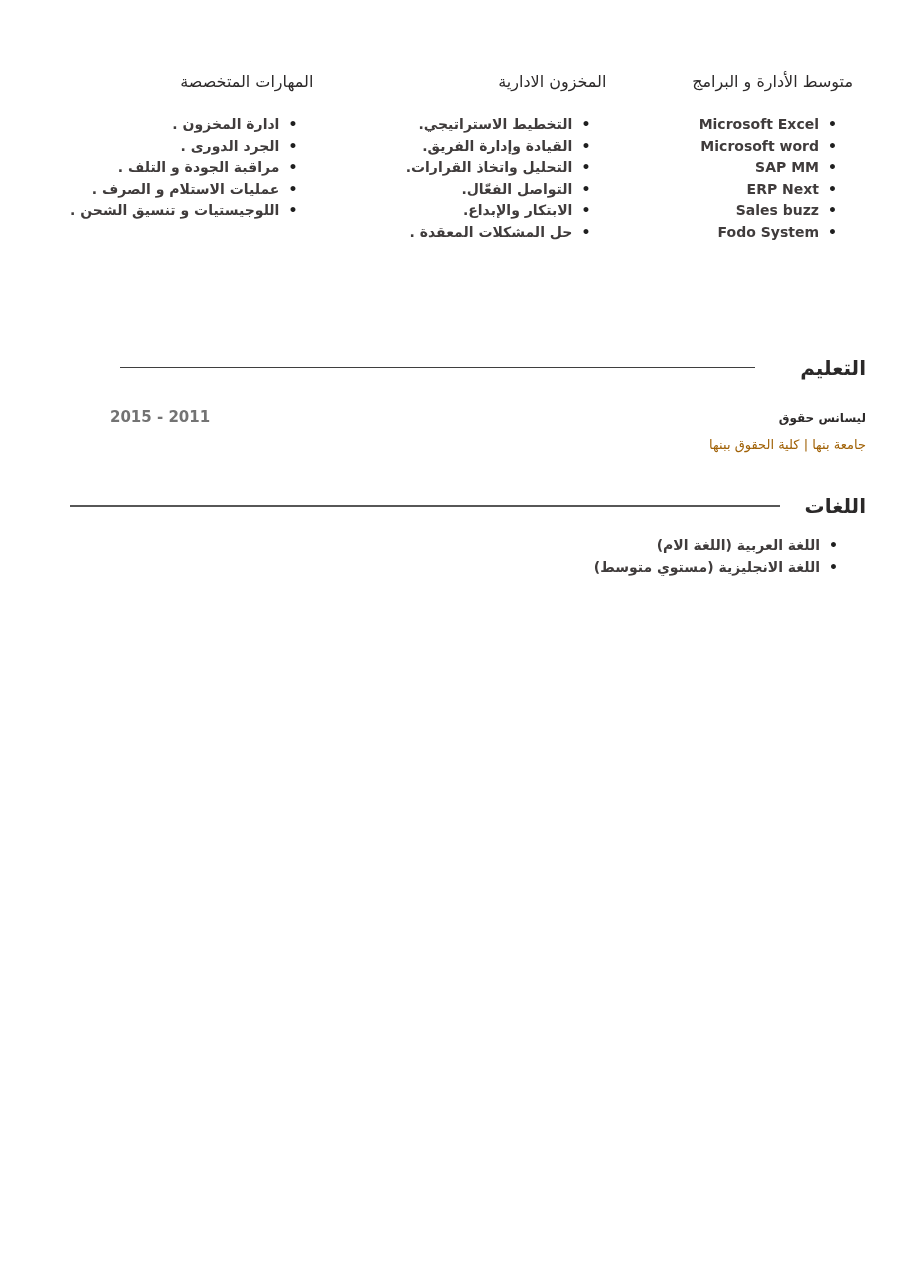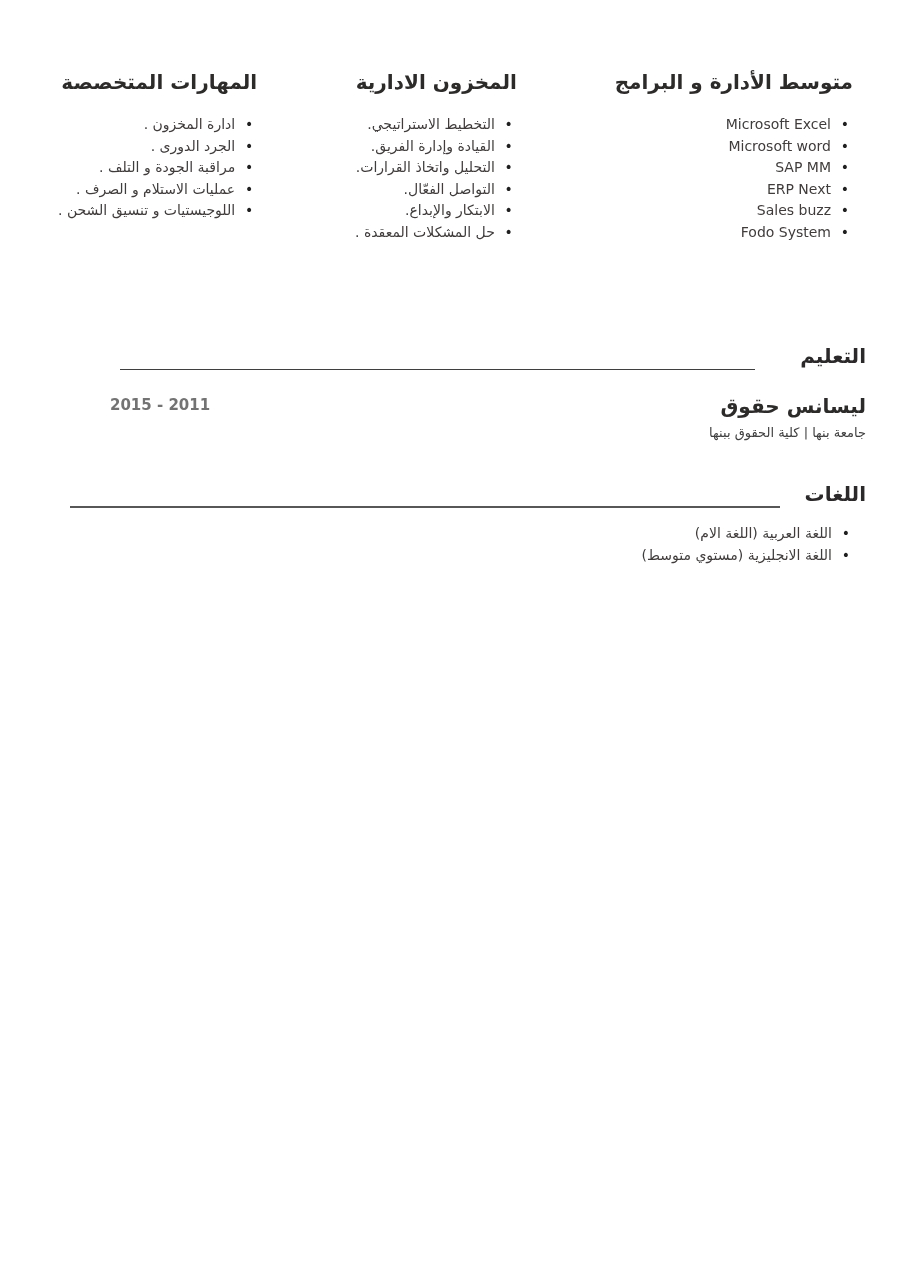--- a/index.html
+++ b/index.html
@@ -19,61 +19,61 @@
   
   .skills-row {
     display: flex;
     justify-content: space-between;
     align-items: flex-start;
     padding: 0 13px 0 20px;
   }
   .col { text-align: right; }
   .col-title {
     margin: 0 0 18px 0;
-    font-size: 20px;
-    font-weight: bold;
+    font-size: 16px;
+    font-weight: normal;
     color: #2d2a2a;
     line-height: 28px;
     white-space: nowrap;
   }
-  ul.blist { margin: 0; padding: 0; list-style: none; }
+  ul.blist { margin: 12px; padding: 0; list-style: none; font-weight: bold; }
   ul.blist li {
     position: relative;
     padding-right: 22px;
     font-size: 14px;
     line-height: 21.6px;
     color: #403c3c;
     white-space: nowrap;
   }
   ul.blist li::before {
     content: "\2022";
     position: absolute;
     right: 4px;
     top: 0;
     color: #1f1f1f;
   }
 
   
-  .section-head { display: flex; align-items: flex-end; }
+  .section-head { display: flex; align-items: center; }
   .section-title {
     margin: 0;
     font-size: 20px;
     font-weight: bold;
     color: #2b2929;
     line-height: 28px;
     white-space: nowrap;
   }
   .rule { flex: 1; }
 
   
   .edu { margin-top: 98px; }
   .edu .rule { height: 1px; background: #3f3f3f; margin-right: 45px; margin-left: 82px; }
   .edu-entry { display: flex; justify-content: space-between; align-items: flex-start; margin-top: 24px; }
-  .degree { font-size: 20px; font-weight: bold; color: #2d2a2a; line-height: 24px; text-align: right; }
-  .school { font-size: 13px; color: #404040; margin-top: 5px; line-height: 19px; }
+  .degree { font-size: 12px; font-weight: bold; color: #2d2a2a; line-height: 24px; text-align: right; }
+  .school { font-size: 13px; color: #a16207; margin-top: 5px; line-height: 19px; }
   .period {
     direction: ltr;
     font-size: 15px;
     font-weight: bold;
     color: #737373;
     margin-left: 72px;
     margin-top: 2px;
     white-space: nowrap;
   }
 

